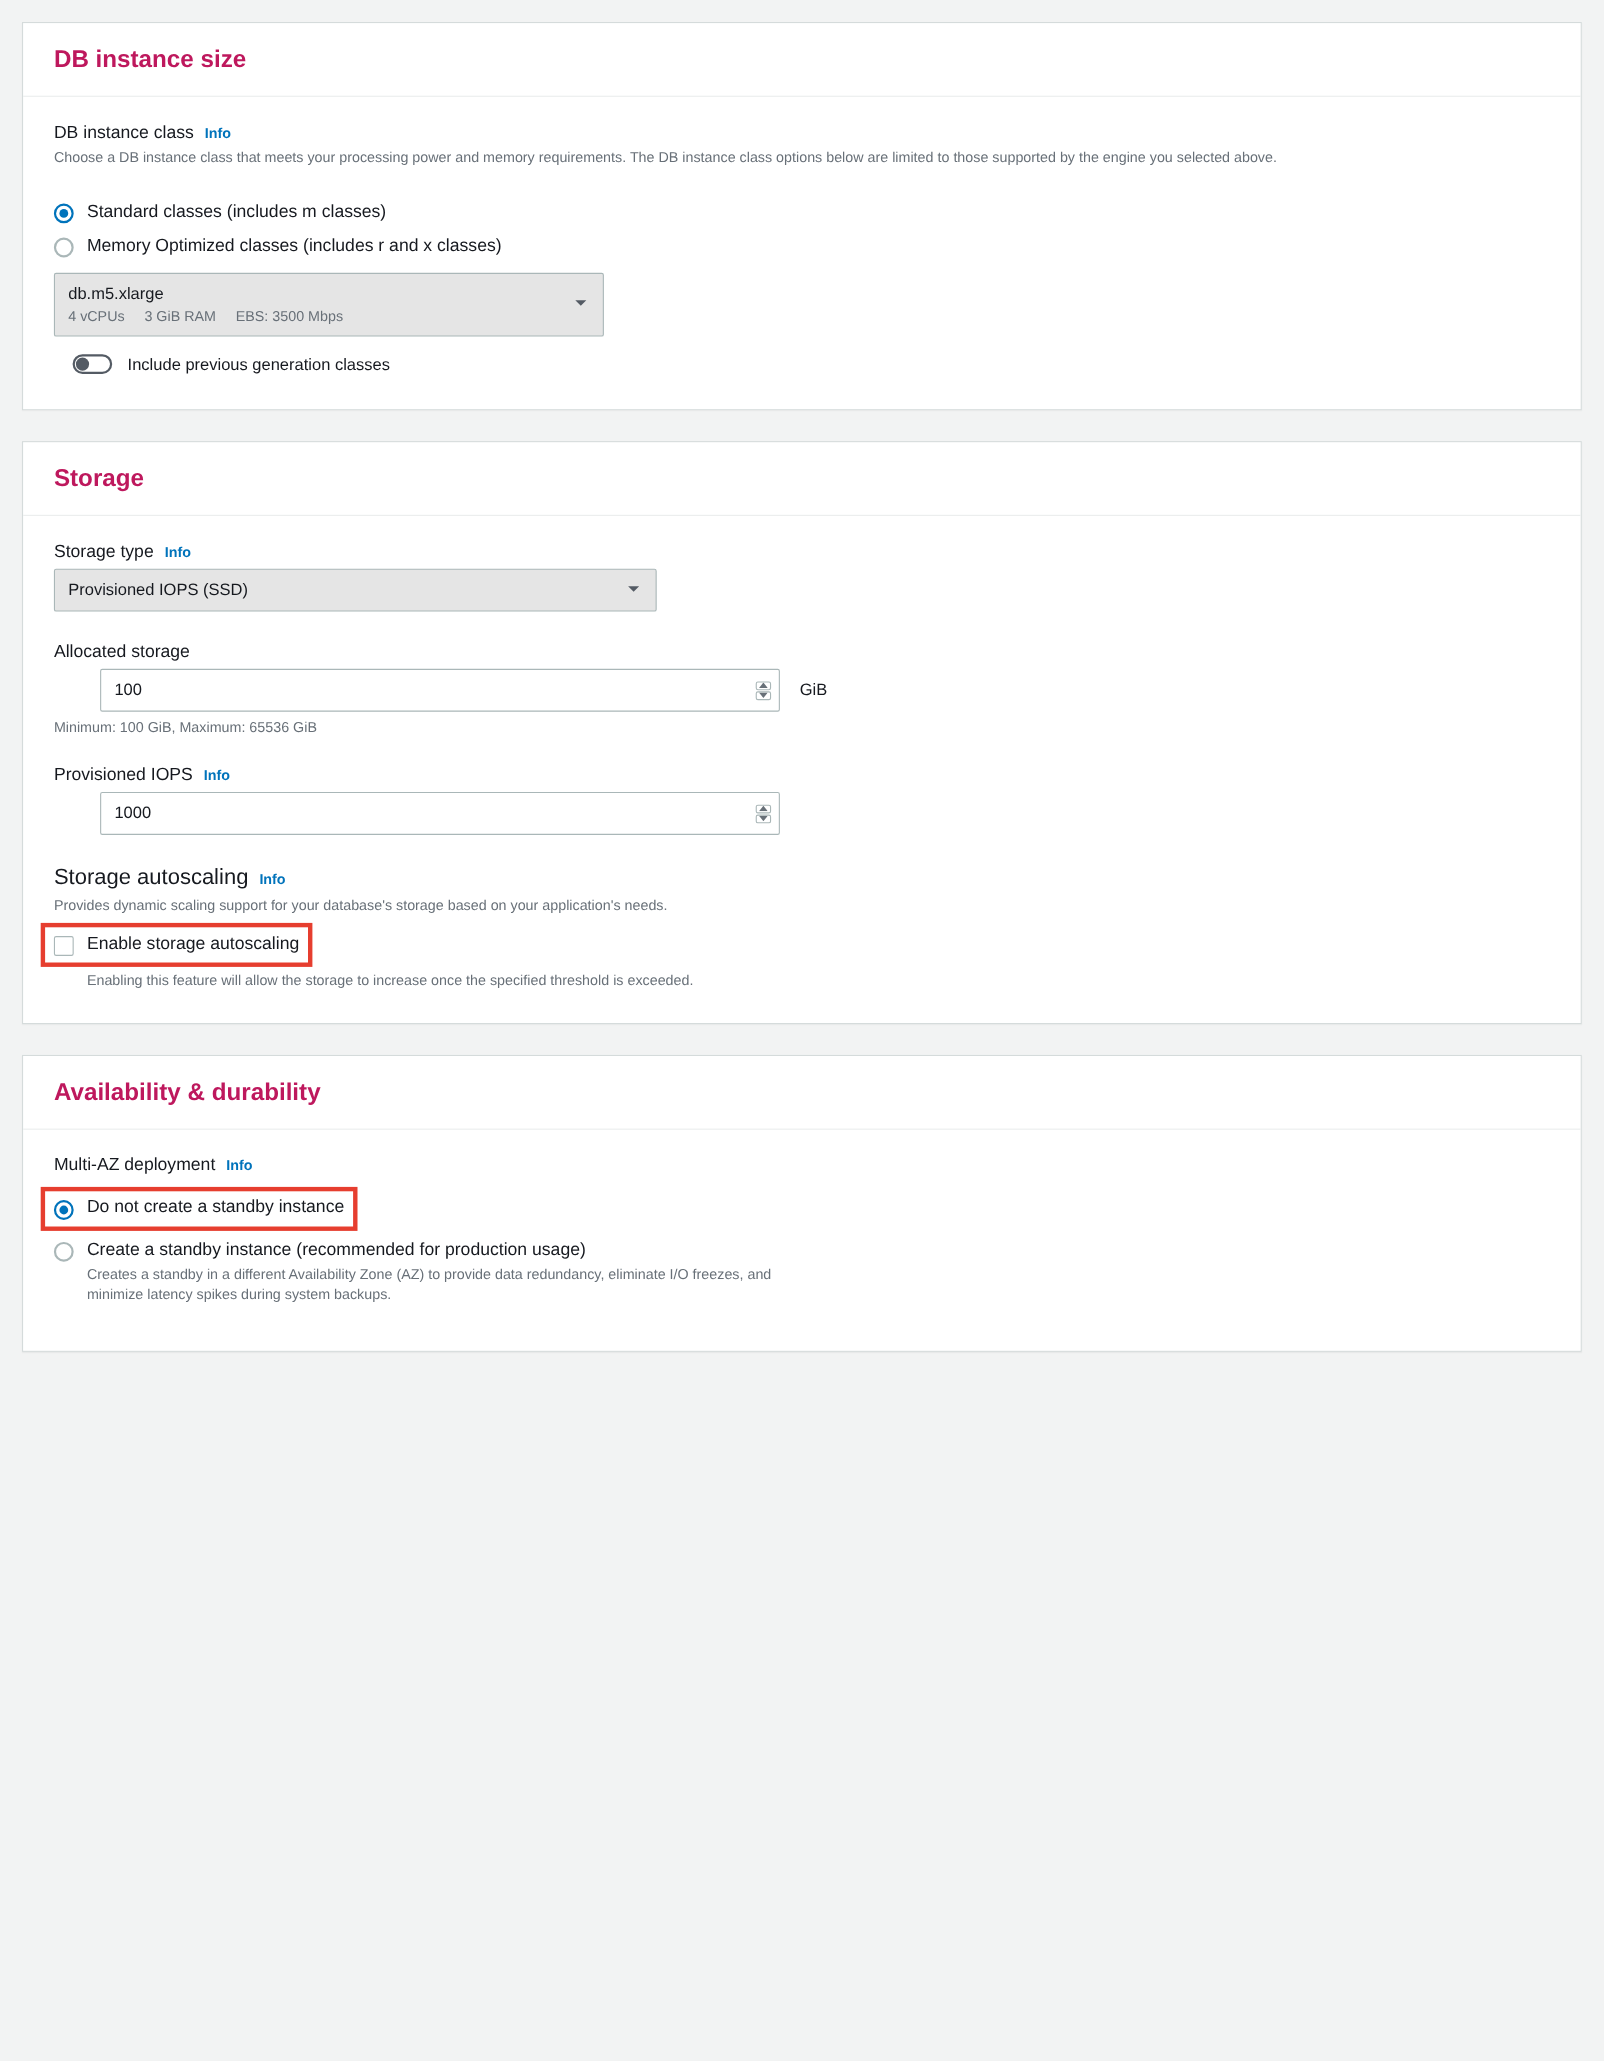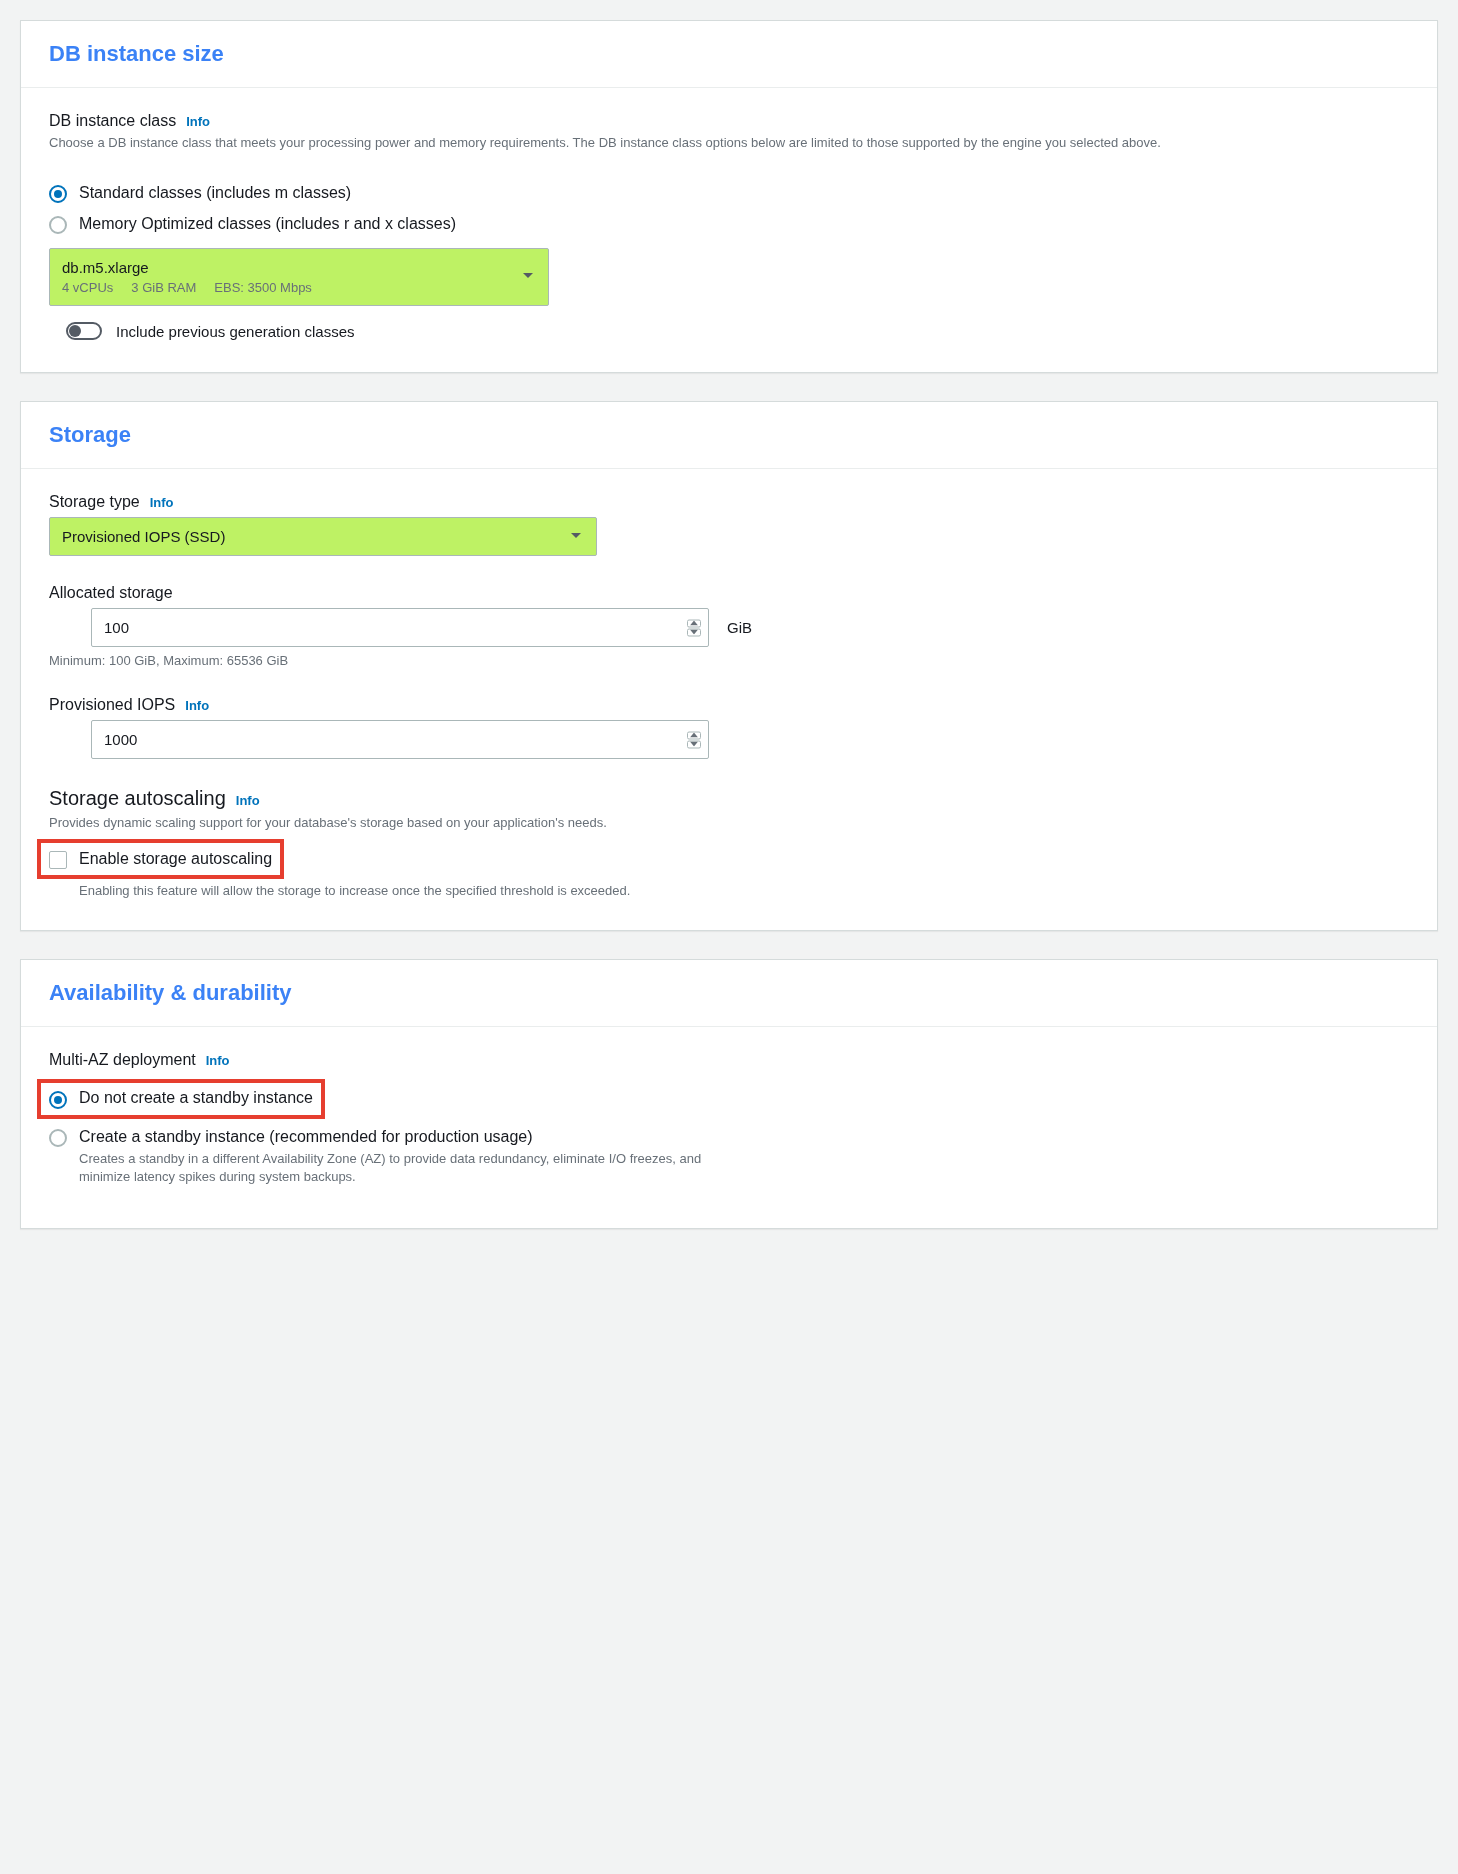--- a/index.html
+++ b/index.html
@@ -16,21 +16,21 @@
     margin-bottom: 28px;
     box-shadow: 0 1px 1px rgba(0,0,0,0.05);
   }
   .panel-header {
     padding: 20px 28px;
     border-bottom: 1px solid #eaeded;
   }
   .panel-header h2 {
     font-size: 22px;
     font-weight: 700;
-    color: #3b82f6;
+    color: #be185d;
   }
   .panel-body {
     padding: 24px 28px 32px;
   }
   .field-label-row {
     display: flex;
     align-items: baseline;
     gap: 10px;
     margin-bottom: 4px;
   }
@@ -108,21 +108,21 @@
     border-radius: 2px;
     flex-shrink: 0;
     margin-top: 2px;
     cursor: pointer;
     background: #fff;
   }
   .select-box {
     position: relative;
     border: 1px solid #aab7b8;
     border-radius: 2px;
-    background: #bef264;
+    background: #e5e5e5;
     padding: 10px 40px 10px 12px;
     cursor: pointer;
     display: flex;
     flex-direction: column;
     gap: 4px;
     width: 500px;
     max-width: 100%;
   }
   .select-box.wide { width: 548px; }
   .select-value {

